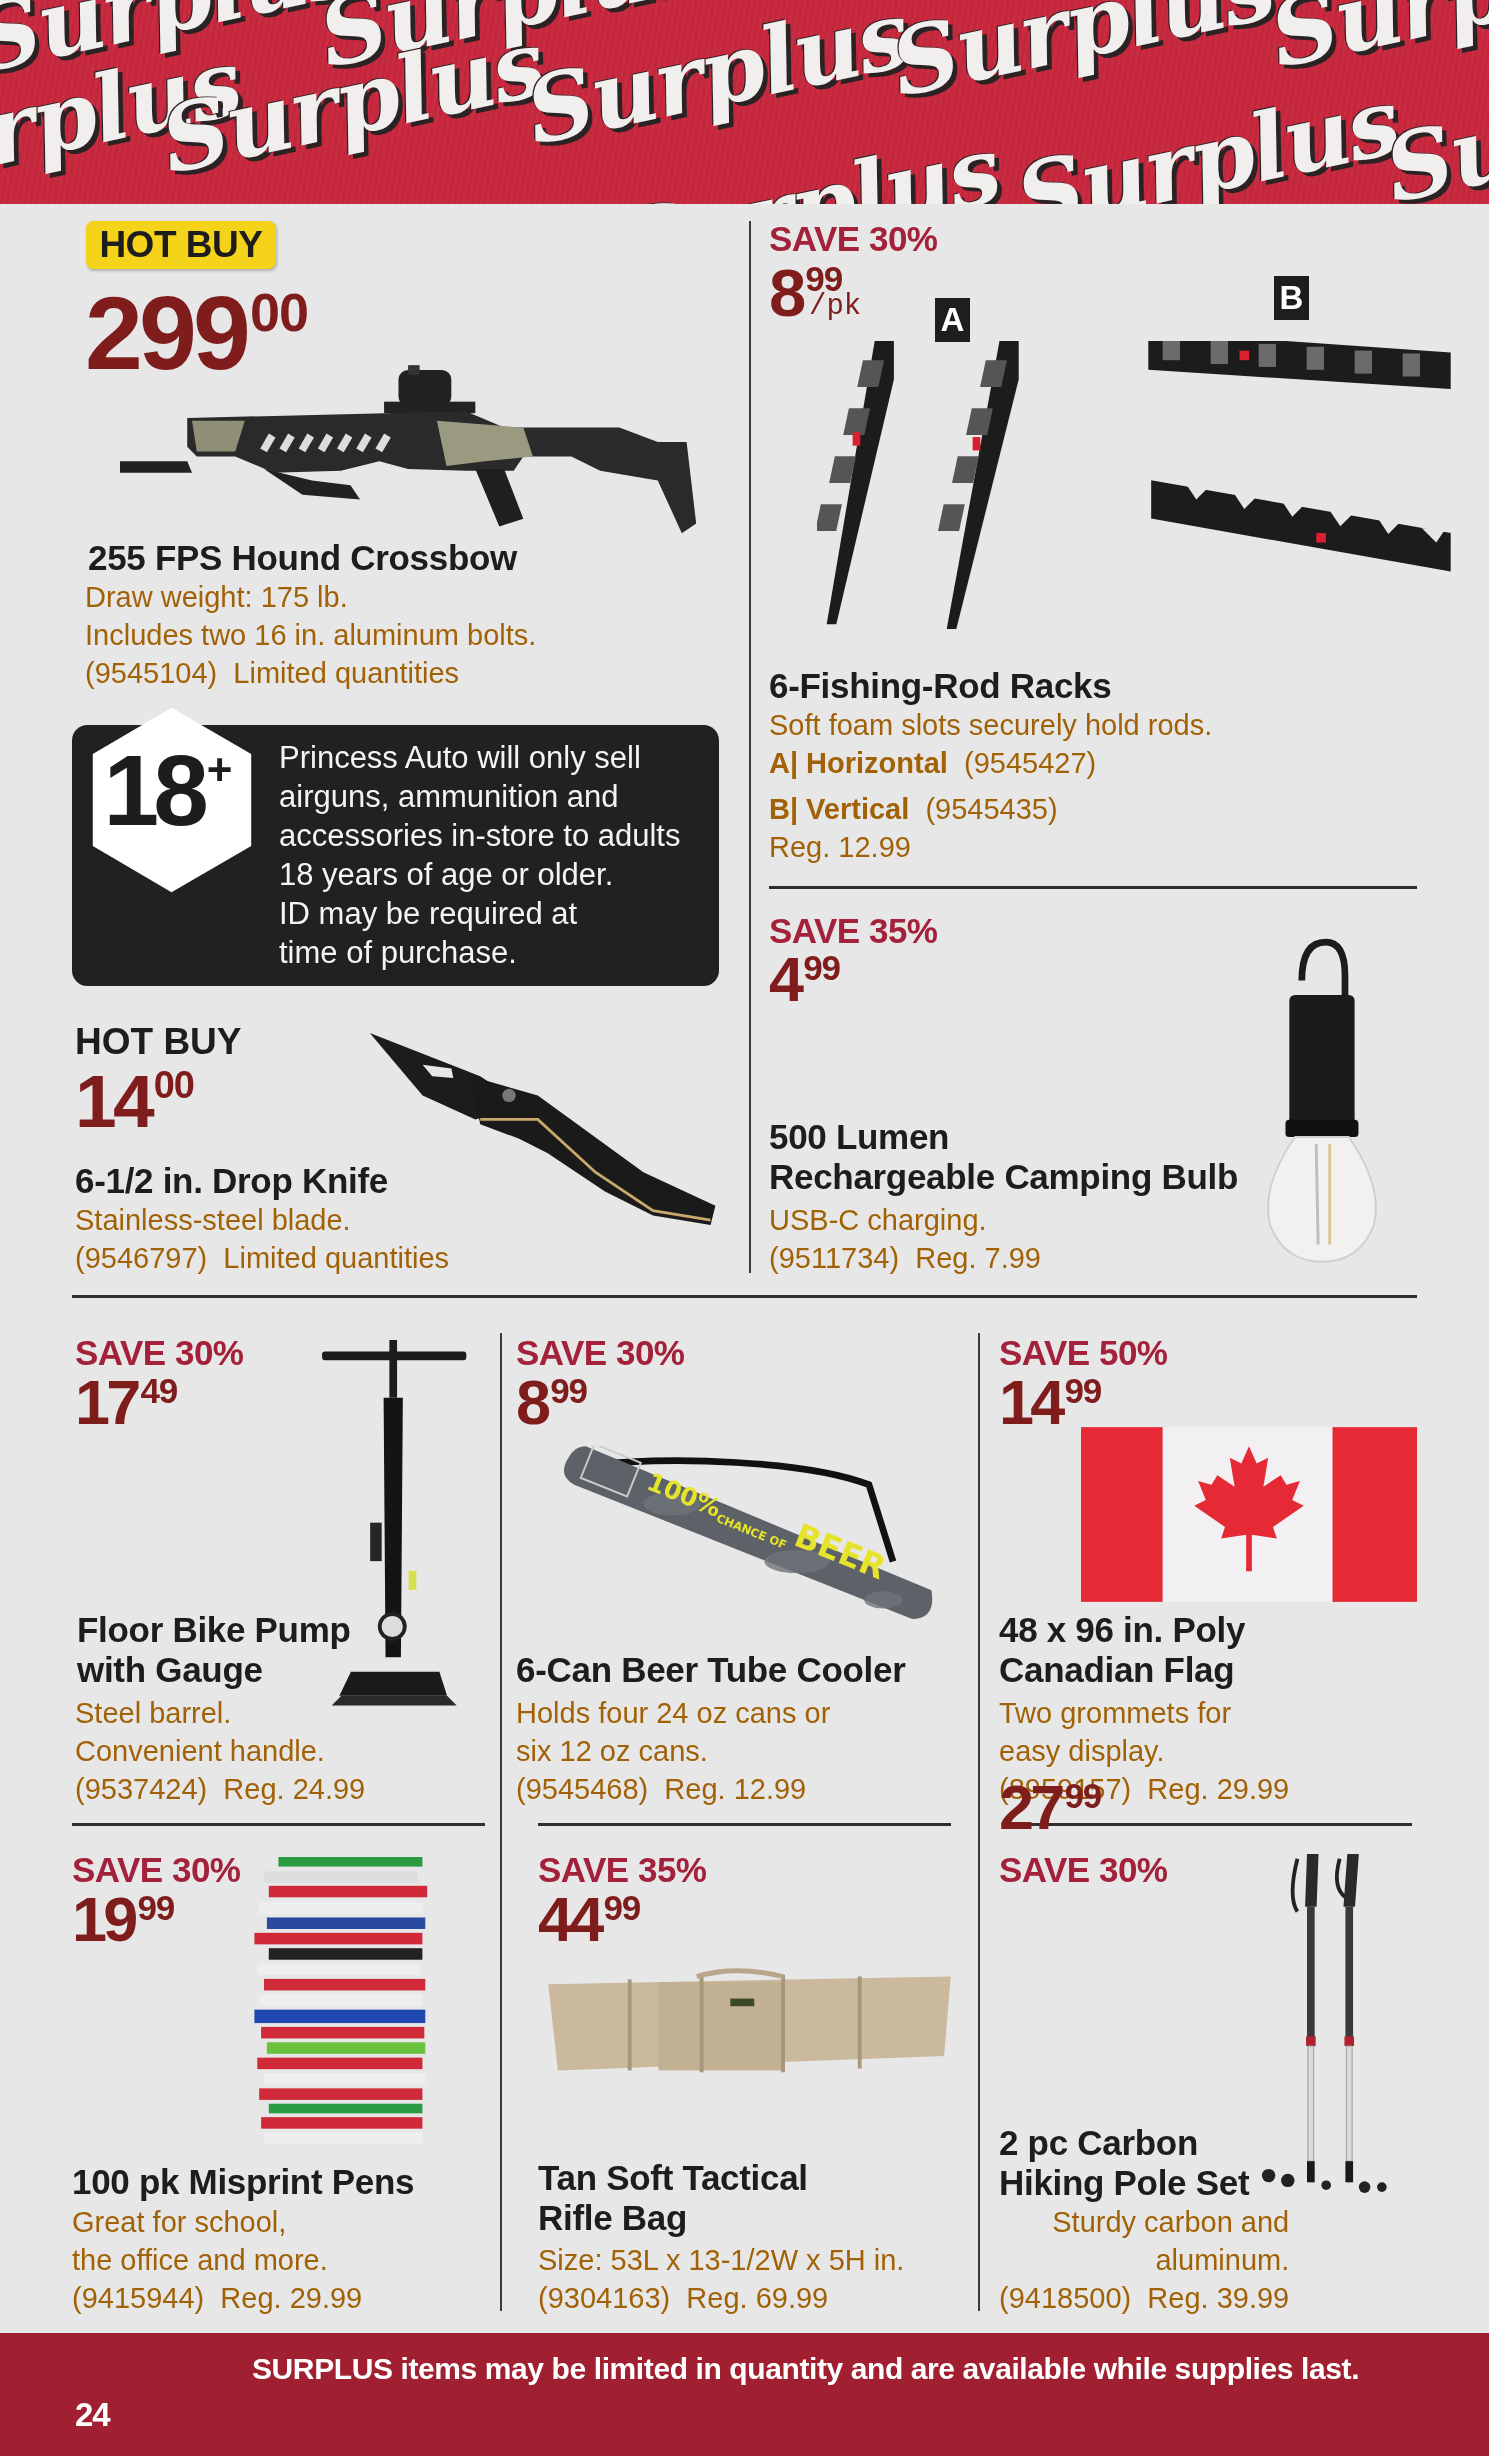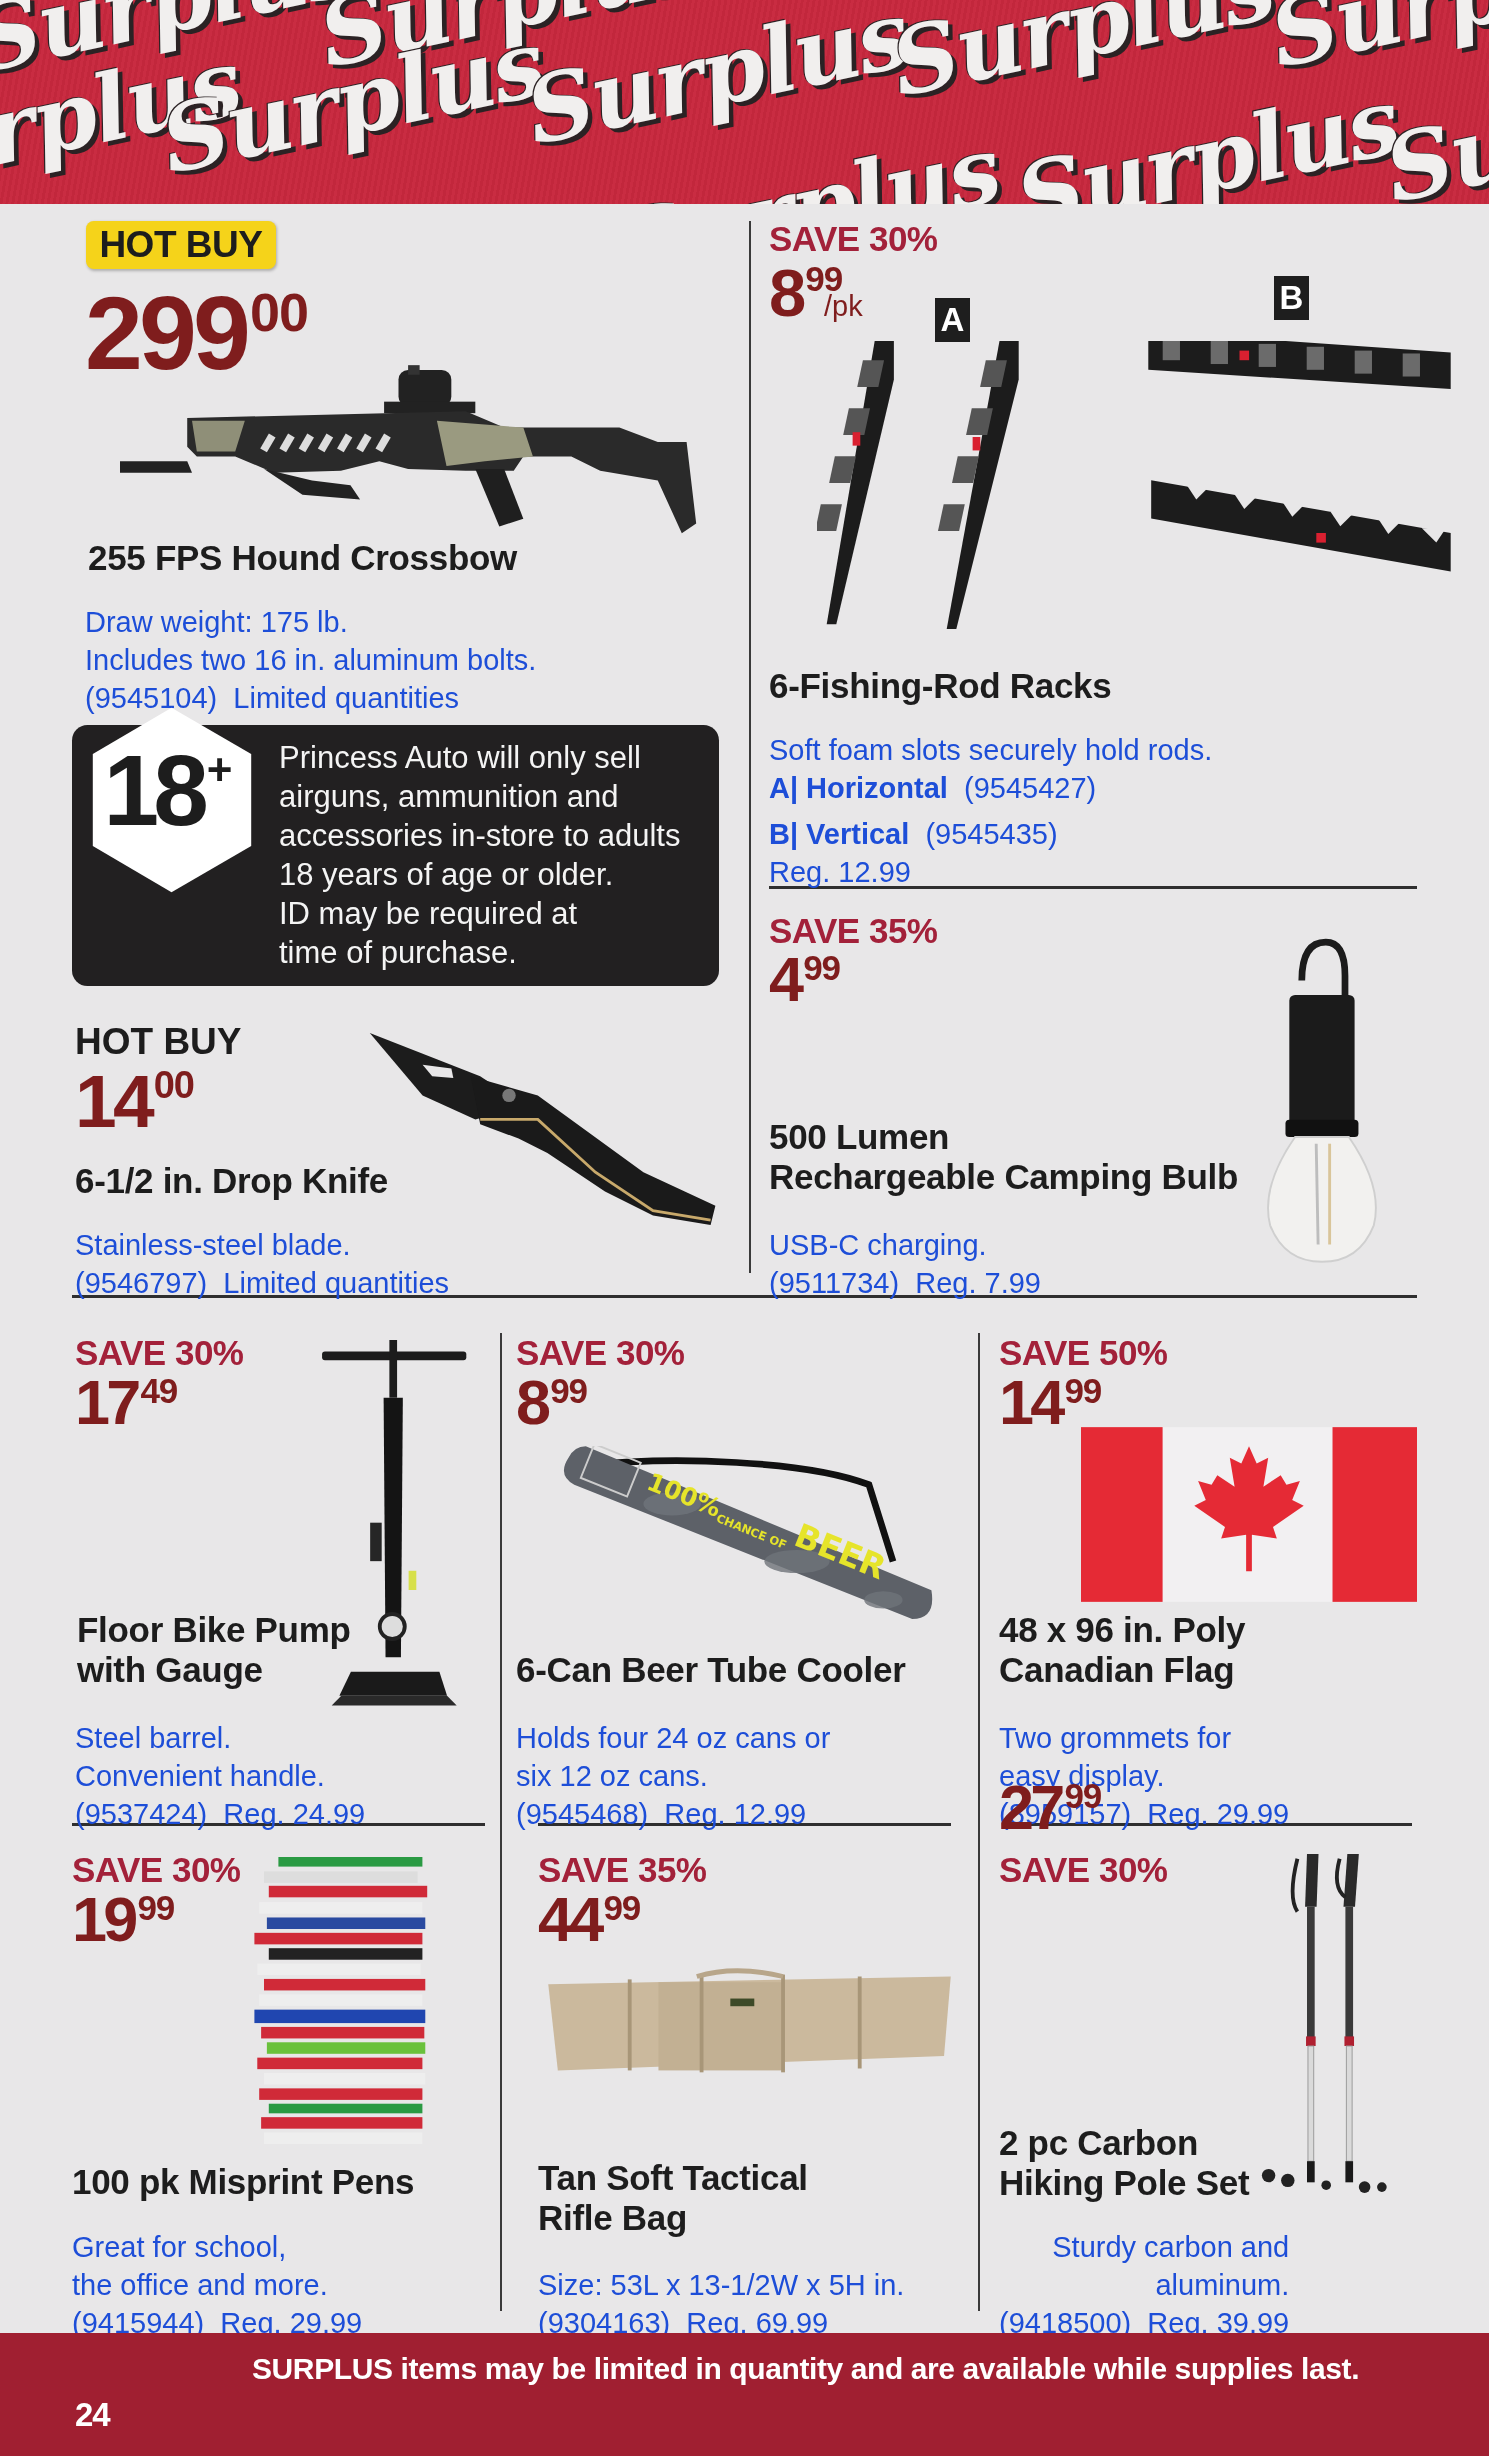--- a/index.html
+++ b/index.html
@@ -15,21 +15,21 @@
     text-shadow: 3.8px 4.8px 0 #2b2224, -1px -1px 0 #2b2224; white-space: nowrap; }
 
   
   .abs { position: absolute; }
   .save { color: #a3213a; font-weight: bold; font-size: 35px; letter-spacing: -0.5px; line-height: 1; }
   .price { display: flex; align-items: flex-start; line-height: 1; color: #7f1d1d; font-weight: bold; }
   .price .dollars { font-size: 75px; letter-spacing: -3.8px; }
   .price .cents { font-size: 38px; margin-left: 2.9px; margin-top: 2px; letter-spacing: -1px; }
   .price .unit { font-size: 29px; font-weight: normal; position: absolute; }
   .title { font-weight: bold; font-size: 35px; line-height: 40px; color: #1d1d1d; letter-spacing: -0.3px; }
-  .desc { font-size: 29px; line-height: 38px; color: #1d4ed8; margin-top: 25px; }
+  .desc { font-size: 29px; line-height: 38px; color: #a16207; }
   .sku { }
 
   .vline { position: absolute; width: 1.9px; background: #3a3a3a; }
   .hline { position: absolute; height: 2.9px; background: #2f2f2f; }
 
   
   .hotbuy-pill { background: #f5d31a; border-radius: 7.7px; padding: 3.8px 13.4px; font-weight: bold; font-size: 37px;
     letter-spacing: -0.5px; color: #1d1d1d; box-shadow: 1px 1.9px 2.9px rgba(0,0,0,0.25); line-height: 1.1; }
   .hotbuy-plain { font-weight: bold; font-size: 37px; color: #1d1d1d; line-height: 1; }
 
@@ -152,21 +152,21 @@
       <span>Limited quantities</span>
     </div>
   </div>
 </div>
 
 <div>
   <div class="abs save" style="left:769px;top:221px;">SAVE 30%</div>
   <div class="abs price" style="left:769px;top:259px;">
     <span class="dollars" style="font-size:67px;">8</span>
     <span class="cents" style="font-size:35px;">99</span>
-    <span class="unit" style="left:55px;top:33px;">/pk</span>
+    <span class="unit" style="left:40px;top:33px;font-family:Liberation Mono, monospace;">/pk</span>
   </div>
   <div class="letter-tag" style="left:935px;top:298px;">A</div>
   <div class="letter-tag" style="left:1274px;top:276px;">B</div>
   <svg class="abs" style="left:817px;top:341px;" width="653" height="288" viewBox="0 0 680 300">
 
     <g>
       <path d="M60 0 L80 0 L80 40 L20 295 L10 295 Z" fill="#1c1c1c"></path>
       <g fill="#555">
         <rect x="52" y="20" width="22" height="28" transform="skewX(-12)"></rect>
         <rect x="48" y="70" width="22" height="28" transform="skewX(-12)"></rect>

